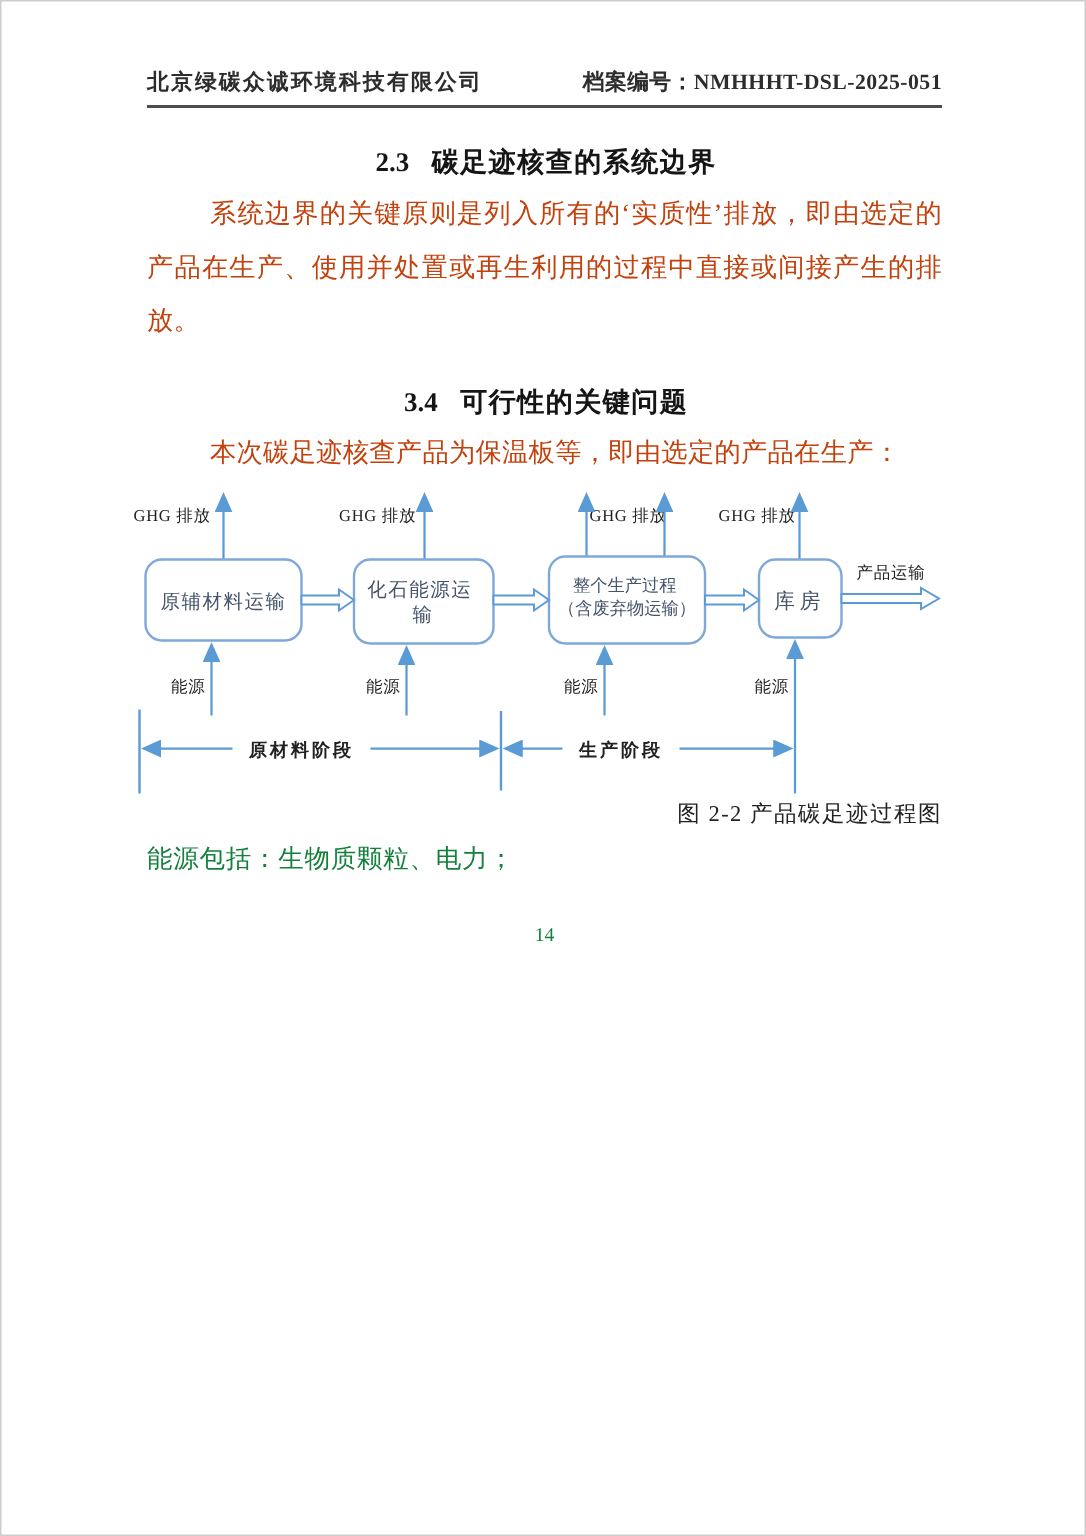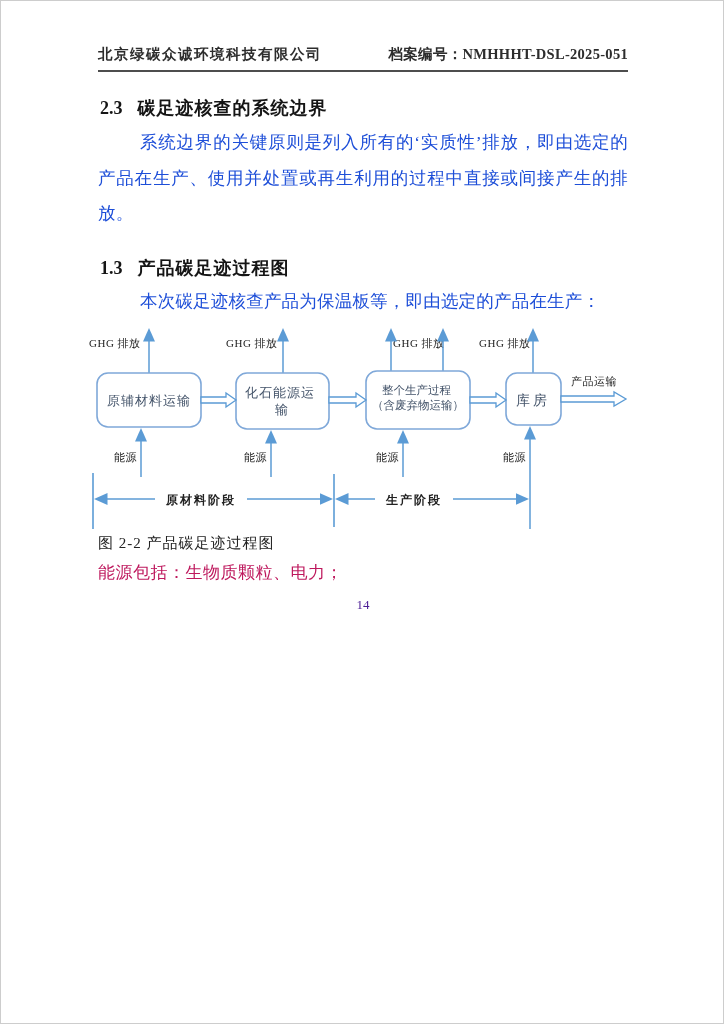--- a/index.html
+++ b/index.html
@@ -11,50 +11,50 @@
     position:absolute;inset:0;border:1px solid #cdcdcd;box-sizing:border-box;
     padding:44px 95px 0 97px;background:#fff;
   }
   .hdr{
     display:flex;justify-content:space-between;align-items:flex-end;
     border-bottom:2px solid #4d4d4d;padding-bottom:6px;
     font-size:14.5px;font-weight:600;color:#2d2d2d;
   }
   .hdr .company{letter-spacing:1.5px;}
   .hdr .archive{letter-spacing:.3px;}
-  h2{font-size:18px;font-weight:700;margin:24px 0 0 2px;color:#151515;letter-spacing:1px;}
+  h2{font-size:18px;font-weight:700;margin:24px 0 0 2px;color:#151515;letter-spacing:1px;text-align:center;}
   h2 .no{margin-right:15px;letter-spacing:0;}
   p.body{
     font-size:17.5px;line-height:35.5px;text-align:justify;
-    text-indent:2.4em;margin:5px 0 0 0;color:#1d4ed8;letter-spacing:.2px;
+    text-indent:2.4em;margin:5px 0 0 0;color:#c2410c;letter-spacing:.2px;
   }
   p.intro{margin-top:4px;}
   .diagram{display:block;margin:2px 0 0 -9px;}
   .dg-lbl{font-size:11px;fill:#222;letter-spacing:.5px;}
   .dg-boxtext{fill:#44546a;}
   .dg-phase{font-size:12px;font-weight:700;fill:#222;letter-spacing:2px;}
-  .caption{font-size:15px;color:#222;text-align:left;margin:0;line-height:20px;letter-spacing:1px;}
-  .footnote{font-size:17px;color:#be185d;margin:6px 0 0 0;line-height:28px;letter-spacing:.5px;}
-  .pageno{font-size:13px;color:#4c1d95;text-align:center;margin-top:10px;}
+  .caption{font-size:15px;color:#222;text-align:right;margin:0;line-height:20px;letter-spacing:1px;}
+  .footnote{font-size:17px;color:#15803d;margin:6px 0 0 0;line-height:28px;letter-spacing:.5px;}
+  .pageno{font-size:13px;color:#15803d;text-align:center;margin-top:28px;}
 </style>
 </head>
 <body>
 
 <div class="page">
 
   <div class="hdr">
     <span class="company">北京绿碳众诚环境科技有限公司</span>
     <span class="archive">档案编号：NMHHHT-DSL-2025-051</span>
   </div>
 
   <h2><span class="no">2.3</span><span>碳足迹核查的系统边界</span></h2>
 
   <p class="body">系统边界的关键原则是列入所有的‘实质性’排放，即由选定的产品在生产、使用并处置或再生利用的过程中直接或间接产生的排放。</p>
 
-  <h2><span class="no">1.3</span><span>产品碳足迹过程图</span></h2>
+  <h2><span class="no">3.4</span><span>可行性的关键问题</span></h2>
 
   <p class="body intro">本次碳足迹核查产品为保温板等，即由选定的产品在生产：</p>
 
   <svg class="diagram" width="560" height="212" viewBox="0 0 560 212" xmlns="http://www.w3.org/2000/svg">
     <defs>
       <marker id="ah" markerWidth="9" markerHeight="8" refX="7" refY="4" orient="auto-start-reverse">
         <path d="M0,0 L9,4 L0,8 Z" fill="#5b9bd5"></path>
       </marker>
     </defs>
 

